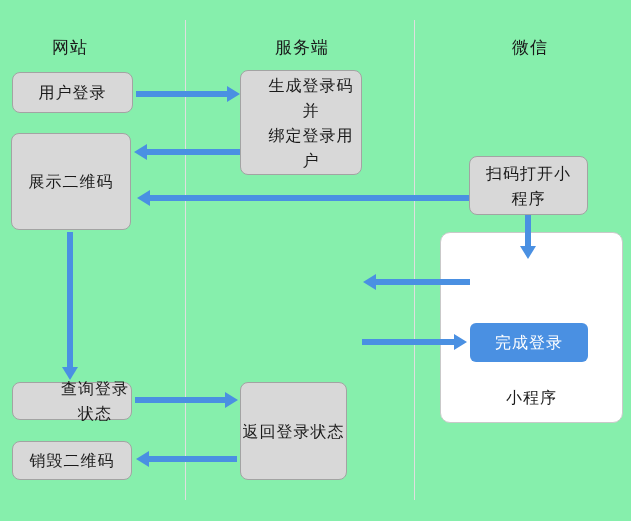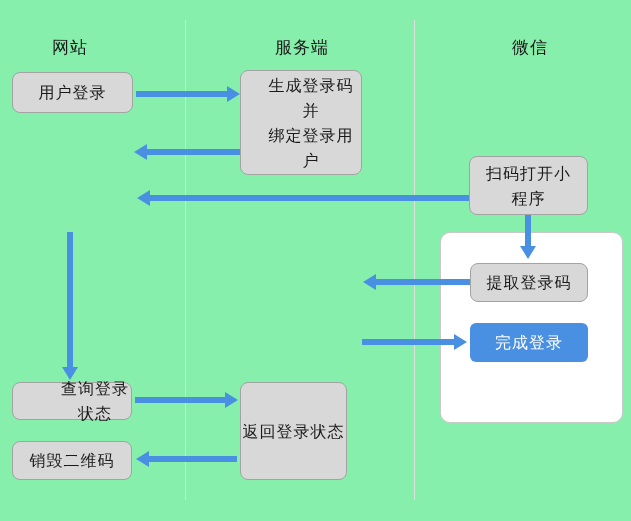--- a/index.html
+++ b/index.html
@@ -66,32 +66,33 @@
 <div class="canvas">
 
   <div class="divider" style="left:185px;"></div>
   <div class="divider" style="left:414px;"></div>
 
   <div class="col-header" style="left:0px;">网站</div>
   <div class="col-header" style="left:232px;">服务端</div>
   <div class="col-header" style="left:460px;">微信</div>
 
   <div class="container-box" style="left:440px;top:232px;width:183px;height:191px;"></div>
+  <div class="container-label" style="left:440px;top:388px;width:183px;">小程序</div>
 
   <div class="node" style="left:12px;top:72px;width:121px;height:41px;">用户登录</div>
+  <div class="node" style="left:11px;top:133px;width:120px;height:97px;">展示二维码</div>
   <div class="node" style="left:12px;top:382px;width:120px;height:38px;padding-left:46px;">查询登录状态</div>
   <div class="node" style="left:12px;top:441px;width:120px;height:39px;">销毁二维码</div>
 
   <div class="node" style="left:240px;top:70px;width:122px;height:105px;padding-left:20px;">生成登录码并
 绑定登录用户</div>
   <div class="node" style="left:240px;top:382px;width:107px;height:98px;">返回登录状态</div>
 
   <div class="node" style="left:469px;top:156px;width:119px;height:59px;">扫码打开小
 程序</div>
-  <div class="node" style="left:470px;top:263px;width:118px;height:39px;">提取登录码</div>
   <div class="node primary" style="left:470px;top:323px;width:118px;height:39px;">完成登录</div>
 
   <div class="arrow h right" style="left:136px;top:86px;width:104px;">
     <div class="shaft"></div>
     <div class="head"></div>
   </div>
 
   <div class="arrow h left" style="left:134px;top:144px;width:106px;">
     <div class="shaft"></div>
     <div class="head"></div>

